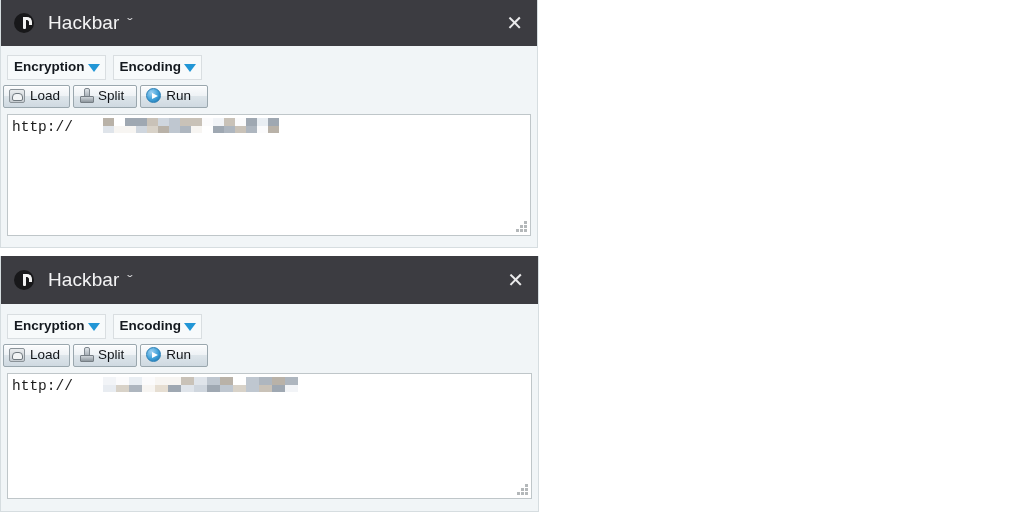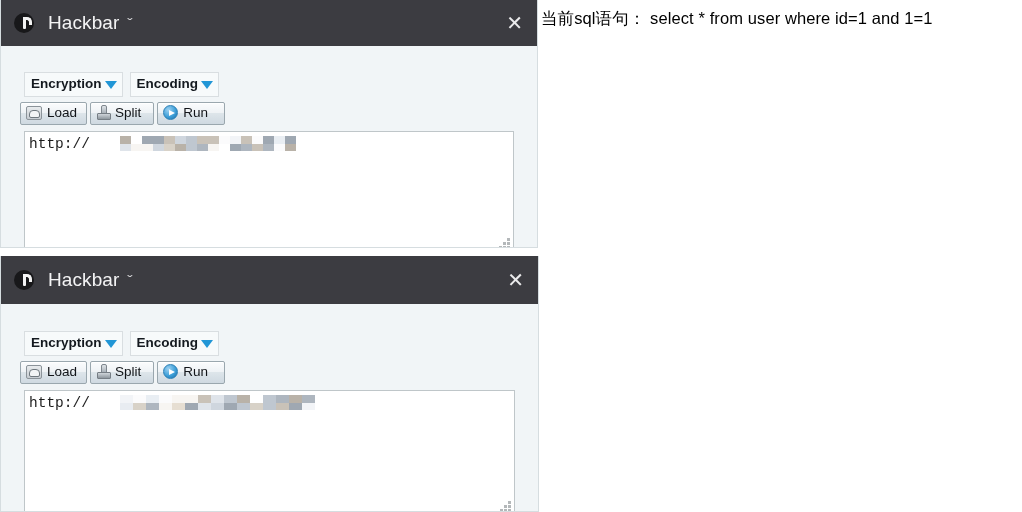--- a/index.html
+++ b/index.html
@@ -77,21 +77,21 @@
     right: 14px; top: 50%;
     transform: translateY(-50%);
     color: #ececed;
     font-size: 20px;
     line-height: 1;
     font-weight: 300;
     cursor: pointer;
   }
 
   
-  .hb-body { padding: 17px; }
+  .hb-body { padding: 0; }
 
   .hb-row1 {
     display: flex;
     gap: 7px;
     padding: 9px 0 0 6px;
   }
   .hb-dd {
     border: 1px solid #d9dee1;
     background: #f7fafb;
     color: #14191f;
@@ -217,21 +217,21 @@
     overflow: hidden;
   }
   .hb-url {
     font-family: "Liberation Serif", serif;
     font-size: 15.5px;
     color: #1b1b1b;
     white-space: nowrap;
     padding: 4px 0 0 4px;
     letter-spacing: 0.2px;
     display: flex;
-    align-items: flex-end;
+    align-items: flex-start;
     gap: 29px;
   }
   .hb-url .mono {
     font-family: "Liberation Mono", monospace;
     font-size: 14.5px;
     letter-spacing: 0px;
   }
   .redacted {
     display: inline-block;
     height: 15px;
@@ -439,16 +439,15 @@
               <i style="left: 8px; top: 8px;"></i>
               <i style="left: 4px; top: 8px;"></i>
               <i style="left: 0px; top: 8px;"></i>
             </div>
         </div>
       </div>
 
     </div>
   </div>
 
-  <div class="sql-line" style="left:541px; top:8px;">当前sql语句： select * from user where id=1 and 1=1</div>
 
 
 </div>
 
 </body></html>

